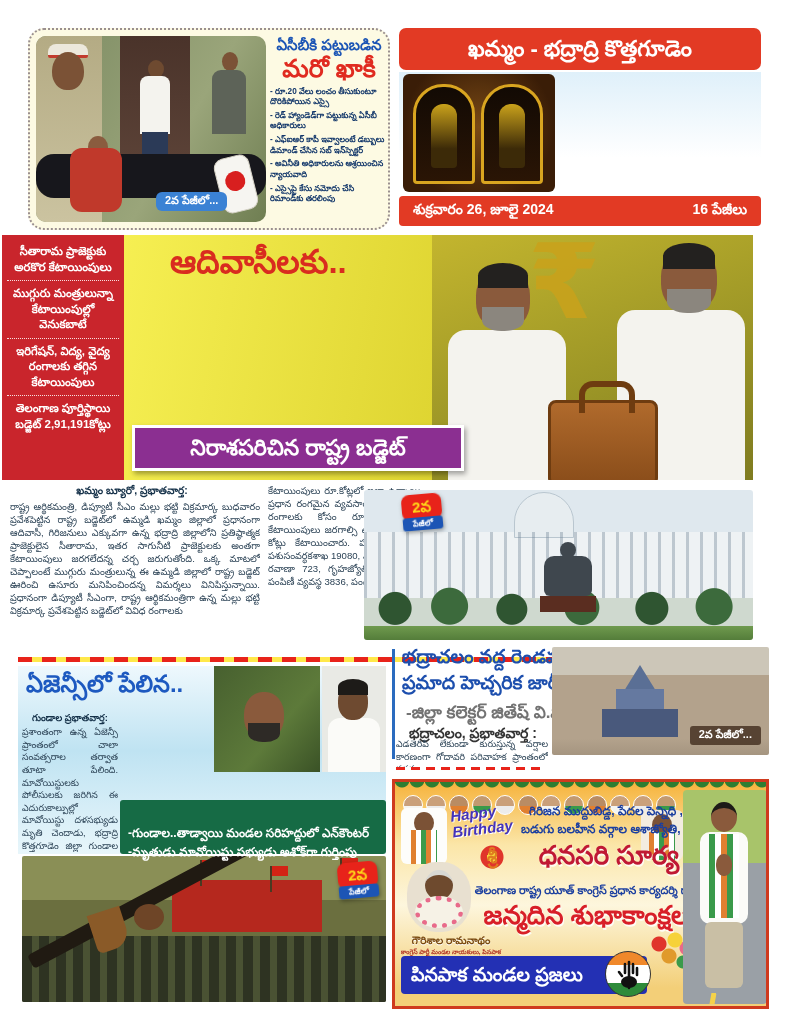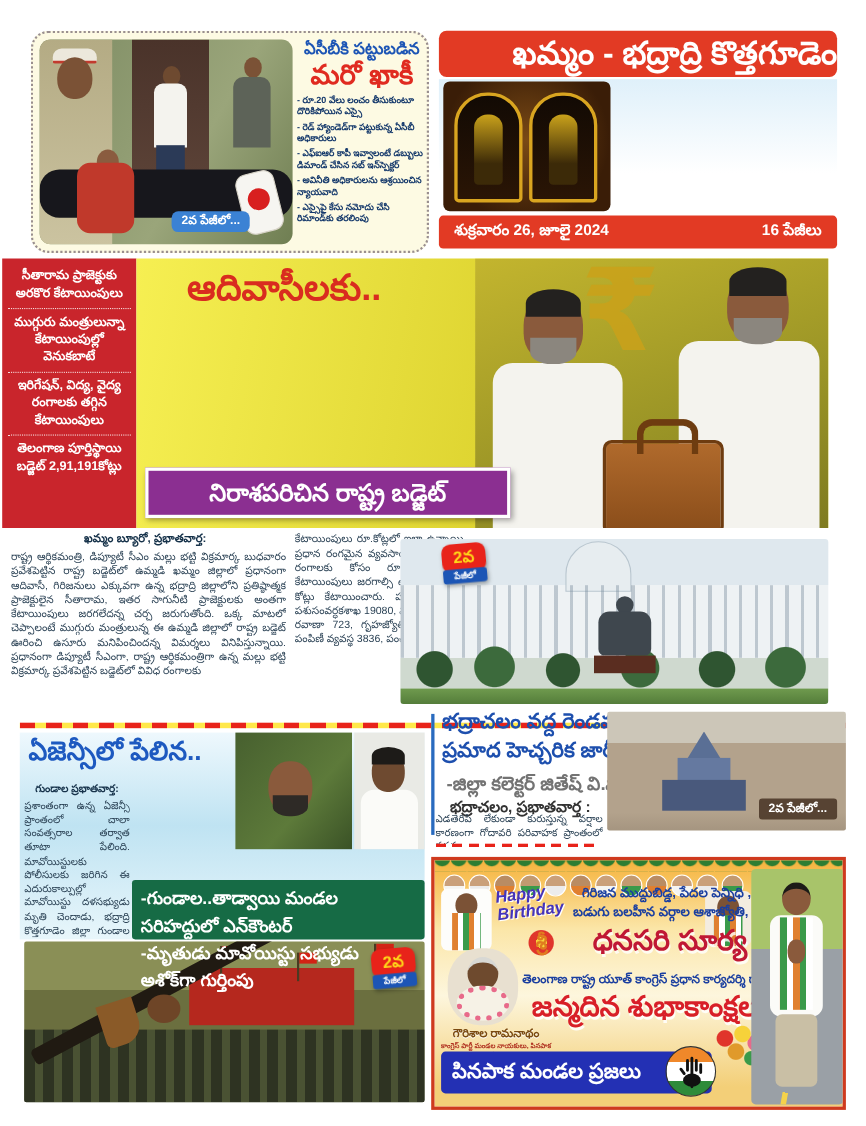--- a/index.html
+++ b/index.html
@@ -30,21 +30,21 @@
   .acb-label{left:120px;top:156px;}
   .acb-text{position:absolute;left:240px;top:6px;width:118px;height:190px;}
   .acb-h1{color:#1c55b5;font-size:15px;font-weight:800;text-align:center;line-height:1.15;}
   .acb-h2{color:#e02b20;font-size:25px;font-weight:900;text-align:center;line-height:1.05;margin-top:2px;}
   .acb-points{margin:5px 0 0 0;padding:0;list-style:none;}
   .acb-points li{color:#14386b;font-size:8.2px;font-weight:bold;line-height:1.3;margin-bottom:3px;}
 
   
   .masthead{position:absolute;left:399px;top:28px;width:362px;height:198px;}
   .edition-banner{position:absolute;left:0;top:0;width:362px;height:42px;background:#e23a24;border-radius:7px;
-    color:#fff;font-size:29px;font-weight:900;text-align:right;line-height:42px;}
+    color:#fff;font-size:22px;font-weight:900;text-align:center;line-height:42px;}
   .mast-mid{position:absolute;left:0;top:44px;width:362px;height:122px;background:linear-gradient(180deg,#dff0fa,#ffffff 70%);}
   .deity{position:absolute;left:4px;top:2px;width:152px;height:118px;border-radius:6px;overflow:hidden;
     background:radial-gradient(circle at 50% 45%,#7a4a15,#3a1d07 75%);}
   .deity-arch{position:absolute;top:10px;width:62px;height:100px;border:3px solid #d9a520;border-radius:30px 30px 4px 4px;
     background:linear-gradient(#120a04,#2a1505);}
   .deity-arch.a1{left:10px;} .deity-arch.a2{left:78px;}
   .deity-idol{position:absolute;top:30px;width:26px;height:64px;border-radius:12px 12px 4px 4px;
     background:linear-gradient(#caa21b,#3c2a08 70%);}
   .deity-idol.i1{left:28px;} .deity-idol.i2{left:96px;}
   .logo-wrap{position:absolute;left:166px;top:0px;width:192px;height:120px;}
@@ -125,21 +125,21 @@
   .enc-photo2{position:absolute;left:304px;top:0;width:64px;height:106px;overflow:hidden;background:#e9eae5;}
   .enc-face2{position:absolute;left:16px;top:18px;width:30px;height:36px;border-radius:46%;background:#6e4a30;}
   .enc-face2:before{content:"";position:absolute;left:0px;top:-5px;right:0px;height:45%;border-radius:50% 50% 0 0;background:#1d1b18;}
   .enc-shirt{position:absolute;left:6px;top:52px;width:52px;height:54px;border-radius:12px 12px 0 0;background:#fbfbf8;}
   .enc-kicker{position:absolute;left:8px;top:4px;color:#1d59c0;font-size:24px;font-weight:900;z-index:3;}
   .enc-headline{position:absolute;left:96px;top:30px;width:272px;color:#dd2f1f;font-size:80px;font-weight:900;line-height:1;z-index:3;
     text-shadow:-3px -3px 0 #fff,3px -3px 0 #fff,-3px 3px 0 #fff,3px 3px 0 #fff,0 5px 3px rgba(0,0,0,.3);}
   .enc-byline{position:absolute;left:2px;top:46px;width:100px;text-align:center;color:#16324a;font-size:9.5px;font-weight:800;}
   .enc-body{position:absolute;left:4px;top:60px;width:96px;height:126px;color:#2c4356;font-size:9.3px;line-height:1.36;text-align:justify;overflow:hidden;}
   .enc-green{position:absolute;left:102px;top:134px;width:266px;height:54px;background:#166b45;border-radius:3px;
-    color:#fff;font-size:16px;font-weight:bold;line-height:1.55;padding:6px 8px;z-index:4;}
+    color:#fff;font-size:12px;font-weight:bold;line-height:1.55;padding:24px 8px;z-index:4;}
   .maoist{position:absolute;left:4px;top:190px;width:364px;height:146px;overflow:hidden;border-radius:2px;
     background:linear-gradient(180deg,#8a8f56 0 30%,#6b6f3f 30% 55%,#3a4226);}
   .maoist-stage{position:absolute;left:150px;top:24px;width:150px;height:52px;background:#b5281e;}
   .maoist-flag{position:absolute;width:16px;height:10px;background:#d32315;}
   .maoist-flag:after{content:"";position:absolute;left:-2px;top:0;width:2px;height:26px;background:#4a3a22;}
   .maoist-troops{position:absolute;left:0;bottom:0;width:100%;height:66px;
     background:repeating-linear-gradient(90deg,#2e3322 0 10px,#4a5233 10px 17px);}
   .rifle{position:absolute;left:-6px;top:40px;width:250px;height:15px;background:#201a12;transform:rotate(-28deg);border-radius:4px;}
   .rifle-mag{position:absolute;left:70px;top:54px;width:34px;height:40px;background:#8a5a28;border-radius:0 0 18px 6px;transform:rotate(-18deg);}
   .rifle-hand{position:absolute;left:112px;top:48px;width:30px;height:26px;border-radius:50%;background:#6e4527;}

